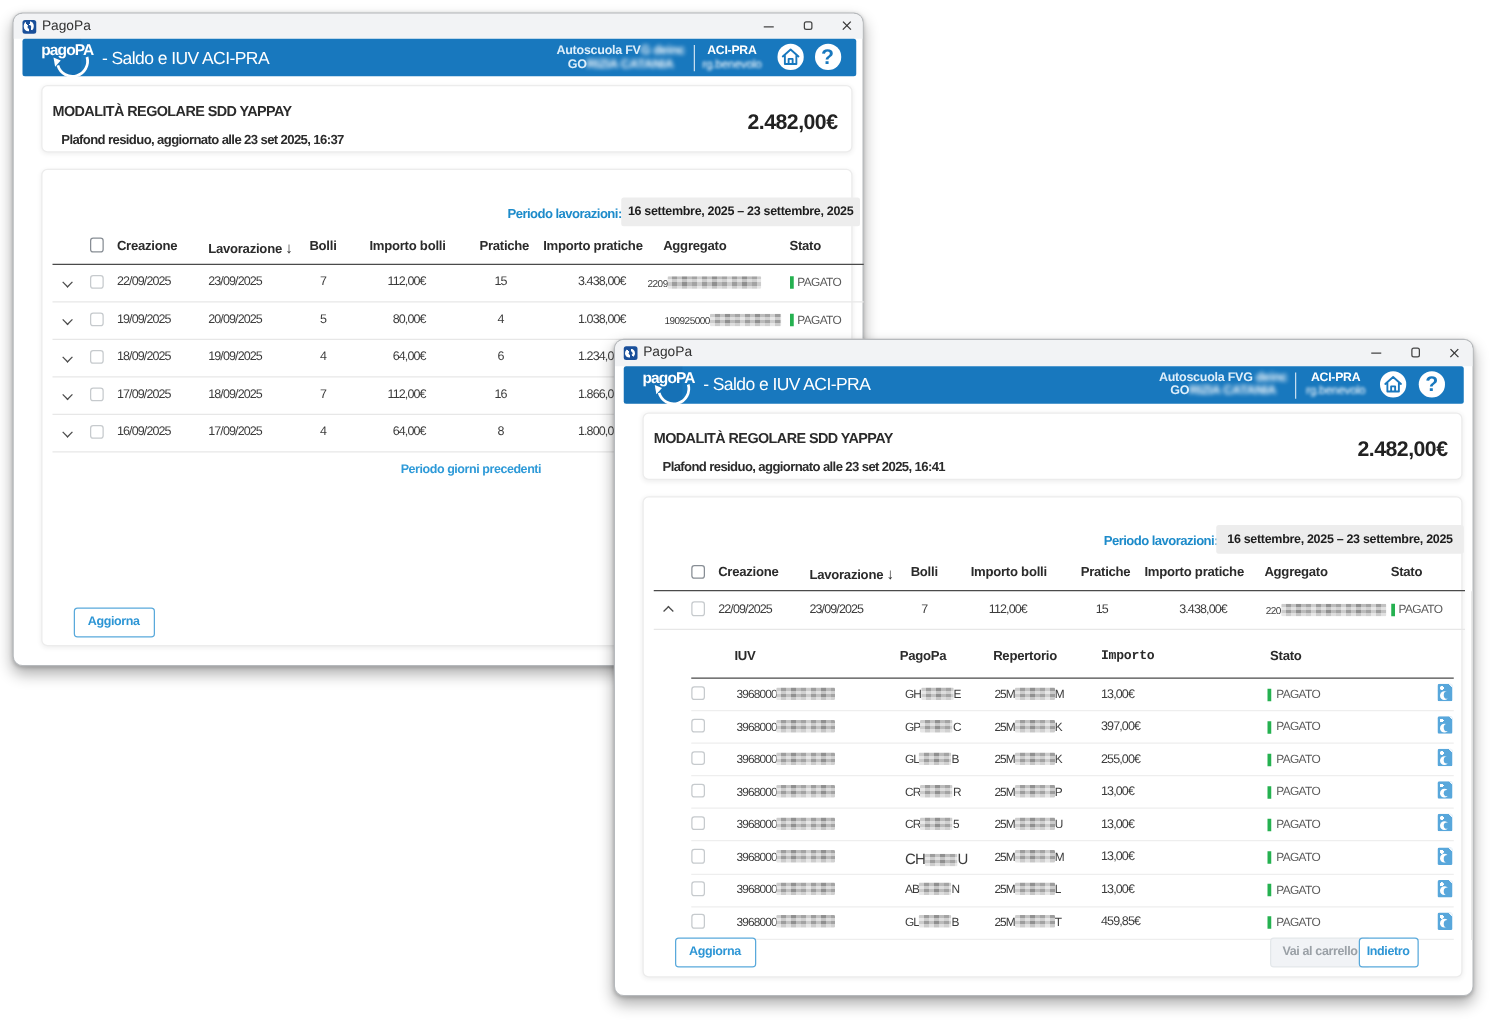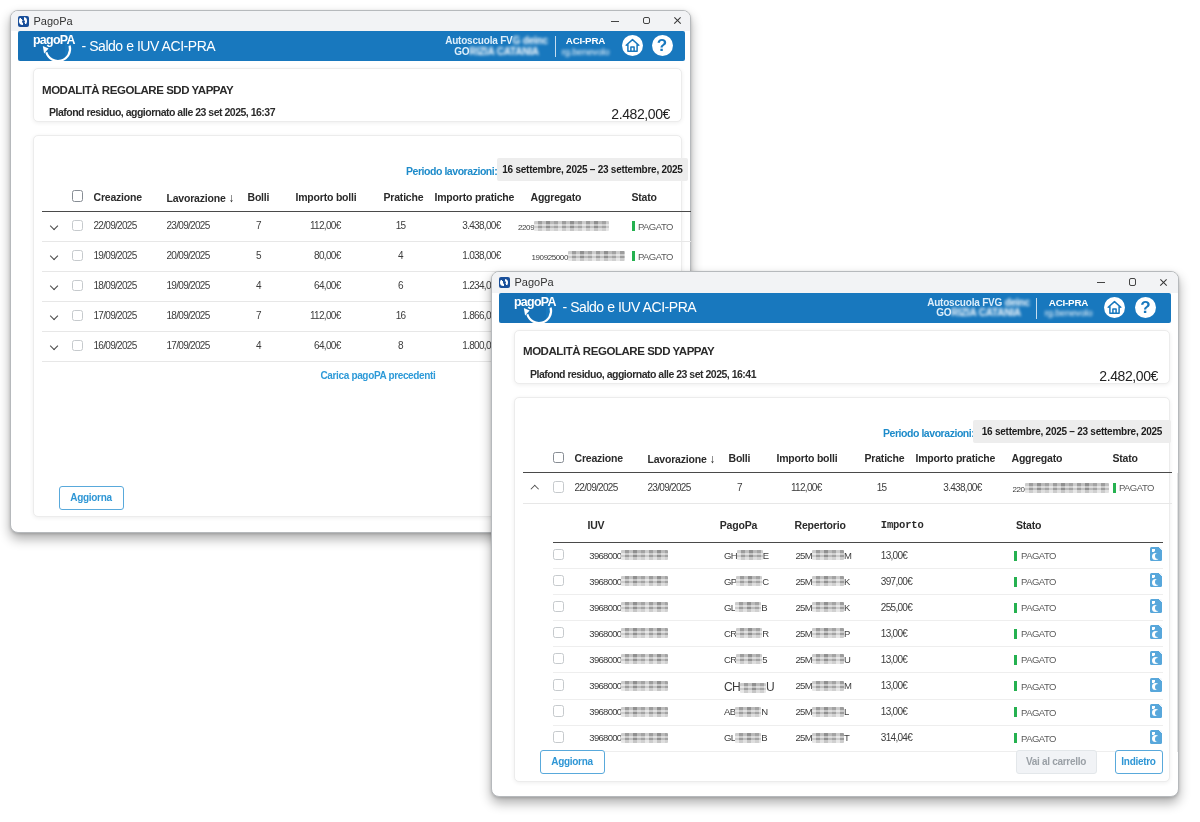--- a/index.html
+++ b/index.html
@@ -34,21 +34,21 @@
   .hdr-org { position:absolute; width:120px; text-align:center; color:#ddeefa; font-weight:bold;
     font-size:10px; line-height:10.5px; top:5px; letter-spacing:-0.2px;}
   .hdr-div { position:absolute; width:1px; top:5px; height:21px; background:rgba(255,255,255,0.75); }
   .hdr-aci { position:absolute; width:70px; text-align:center; top:5px; color:#fff; font-weight:bold;
     font-size:9.8px; line-height:10.5px; letter-spacing:-0.2px;}
   .cico { position:absolute; width:21px; height:21px; background:#fff; border-radius:50%; top:4px; }
   .card { position:absolute; left:7px; right:7.5px; background:#fff; border:1px solid #ececec;
     border-radius:5px; box-shadow:0 1px 4px rgba(0,0,0,0.07);margin-left:15px; }
   .mod-t { position:absolute; left:8.5px; top:14.5px; font-size:11.5px; font-weight:bold; color:#2b2b2b; letter-spacing:-0.45px;}
   .mod-s { position:absolute; left:15.5px; top:37px; font-size:10.5px; font-weight:bold; color:#2b2b2b; letter-spacing:-0.5px;}
-  .mod-a { position:absolute; right:11px; top:37px; font-size:14px; font-weight:normal; color:#222; letter-spacing:-0.4px; }
+  .mod-a { position:absolute; right:11px; top:19px; font-size:17px; font-weight:bold; color:#222; letter-spacing:-0.4px; }
   .per-l { position:absolute; font-size:10.5px; font-weight:bold; color:#1d8bca; letter-spacing:-0.45px; white-space:nowrap;}
   .per-b { position:absolute; top:22px; height:23px; background:#ededed; border-radius:2px;
     font-size:10px; font-weight:bold; color:#1c1c1c; text-align:center; line-height:23px; letter-spacing:-0.25px; white-space:nowrap;}
   .tbl { position:absolute; left:8.5px; width:649px; }
   .hline { position:absolute; left:0; width:649px; height:1.4px; background:#4a4a4a; }
   .rline { position:absolute; left:0; width:649px; height:1px; background:#e7e7e7; }
   .hcell { position:absolute; font-size:10.5px; font-weight:bold; color:#2b2b2b; letter-spacing:-0.2px; white-space:nowrap;}
   .cell { position:absolute; font-size:10px; color:#3c3c3c; letter-spacing:-0.7px; white-space:nowrap;}
   .chk { position:absolute; width:11.5px; height:11.5px; border:1.1px solid #878d94; border-radius:2.5px; background:#fff;}
   .chk.lt { border-color:#c6cacd; }
@@ -174,21 +174,21 @@
       <div class="cell" style="left:124.5px; top:205px;">17/09/2025</div>
       <div class="cell" style="left:195px; top:205px; width:43px; text-align:center;">4</div>
       <div class="cell" style="left:230px; top:205px; width:68.5px; text-align:right;">64,00€</div>
       <div class="cell" style="left:337px; top:205px; width:43px; text-align:center;">8</div>
       <div class="cell" style="left:390px; top:205px; width:68.5px; text-align:right;">1.800,00€</div>
       <div class="cell" style="left:489.5px; top:205px; font-size:8px; letter-spacing:-0.4px; padding-top:1px;">160925000<span class="mos" style="width:57px"></span></div>
       <div class="gbar" style="left:589.5px; top:206px;"></div>
       <div class="pag" style="left:595.9px; top:205.5px;">PAGATO</div>
       <div class="rline" style="top:225.5px;"></div>
     </div>
-    <div class="link" style="left:287px; top:233.5px;">Carica pagoPA precedenti</div>
+    <div class="link" style="left:287px; top:233.5px;">Periodo giorni precedenti</div>
     <div class="btn" style="left:25px; top:350px; width:65px;">Aggiorna</div>
   </div>
 </div>
 
 <div class="win" id="w2" style="left:490.5px; top:271px; width:688px; height:526px;">
   <div class="tbar">
     <div class="appico"></div>
     <div class="ttext">PagoPa</div>
     <div class="wmin" style="left:605px;"></div>
     <div class="wmax" style="left:637px;"></div>
@@ -312,24 +312,24 @@
       <div class="cell" style="left:272.5px; top:309.6px; font-size:9.5px;">25M<span class="mos" style="width:32px"></span>L</div>
       <div class="cell" style="left:357.8px; top:309.6px;">13,00€</div>
       <div class="gbar" style="left:490.9px; top:310.6px;"></div>
       <div class="pag" style="left:498px; top:310.1px;">PAGATO</div>
       <div class="dico" style="left:627px; top:307.1px;"></div>
       <div class="rline lt" style="left:30px; width:609.5px; top:328.1px;"></div>
       <div class="chk lt" style="left:29.5px; top:334.7px;"></div>
       <div class="cell" style="left:66.3px; top:335.7px; font-size:9.5px;">3968000<span class="mos" style="width:47px"></span></div>
       <div class="cell" style="left:201px; top:335.7px; font-size:9.5px;">GL<span class="mos" style="width:26px"></span>B</div>
       <div class="cell" style="left:272.5px; top:335.7px; font-size:9.5px;">25M<span class="mos" style="width:32px"></span>T</div>
-      <div class="cell" style="left:357.8px; top:335.7px;">314,04€</div>
+      <div class="cell" style="left:357.8px; top:335.7px;">459,85€</div>
       <div class="gbar" style="left:490.9px; top:336.7px;"></div>
       <div class="pag" style="left:498px; top:336.2px;">PAGATO</div>
       <div class="dico" style="left:627px; top:333.2px;"></div>
       <div class="rline lt" style="left:30px; width:609.5px; top:354.2px;"></div>
       <div style="position:absolute; left:654px; top:76px; width:1px; height:279px; background:#e3e3e3;"></div>
     </div>
     <div class="btn" style="left:25px; top:352px; width:65px;">Aggiorna</div>
     <div class="btn dis" style="left:501px; top:352px; width:81px;">Vai al carrello</div>
-    <div class="btn" style="left:600px; top:352px; width:48px;">Indietro</div>
+    <div class="btn" style="left:572px; top:352px; width:48px;">Indietro</div>
   </div>
 </div>
 
 </body></html>

